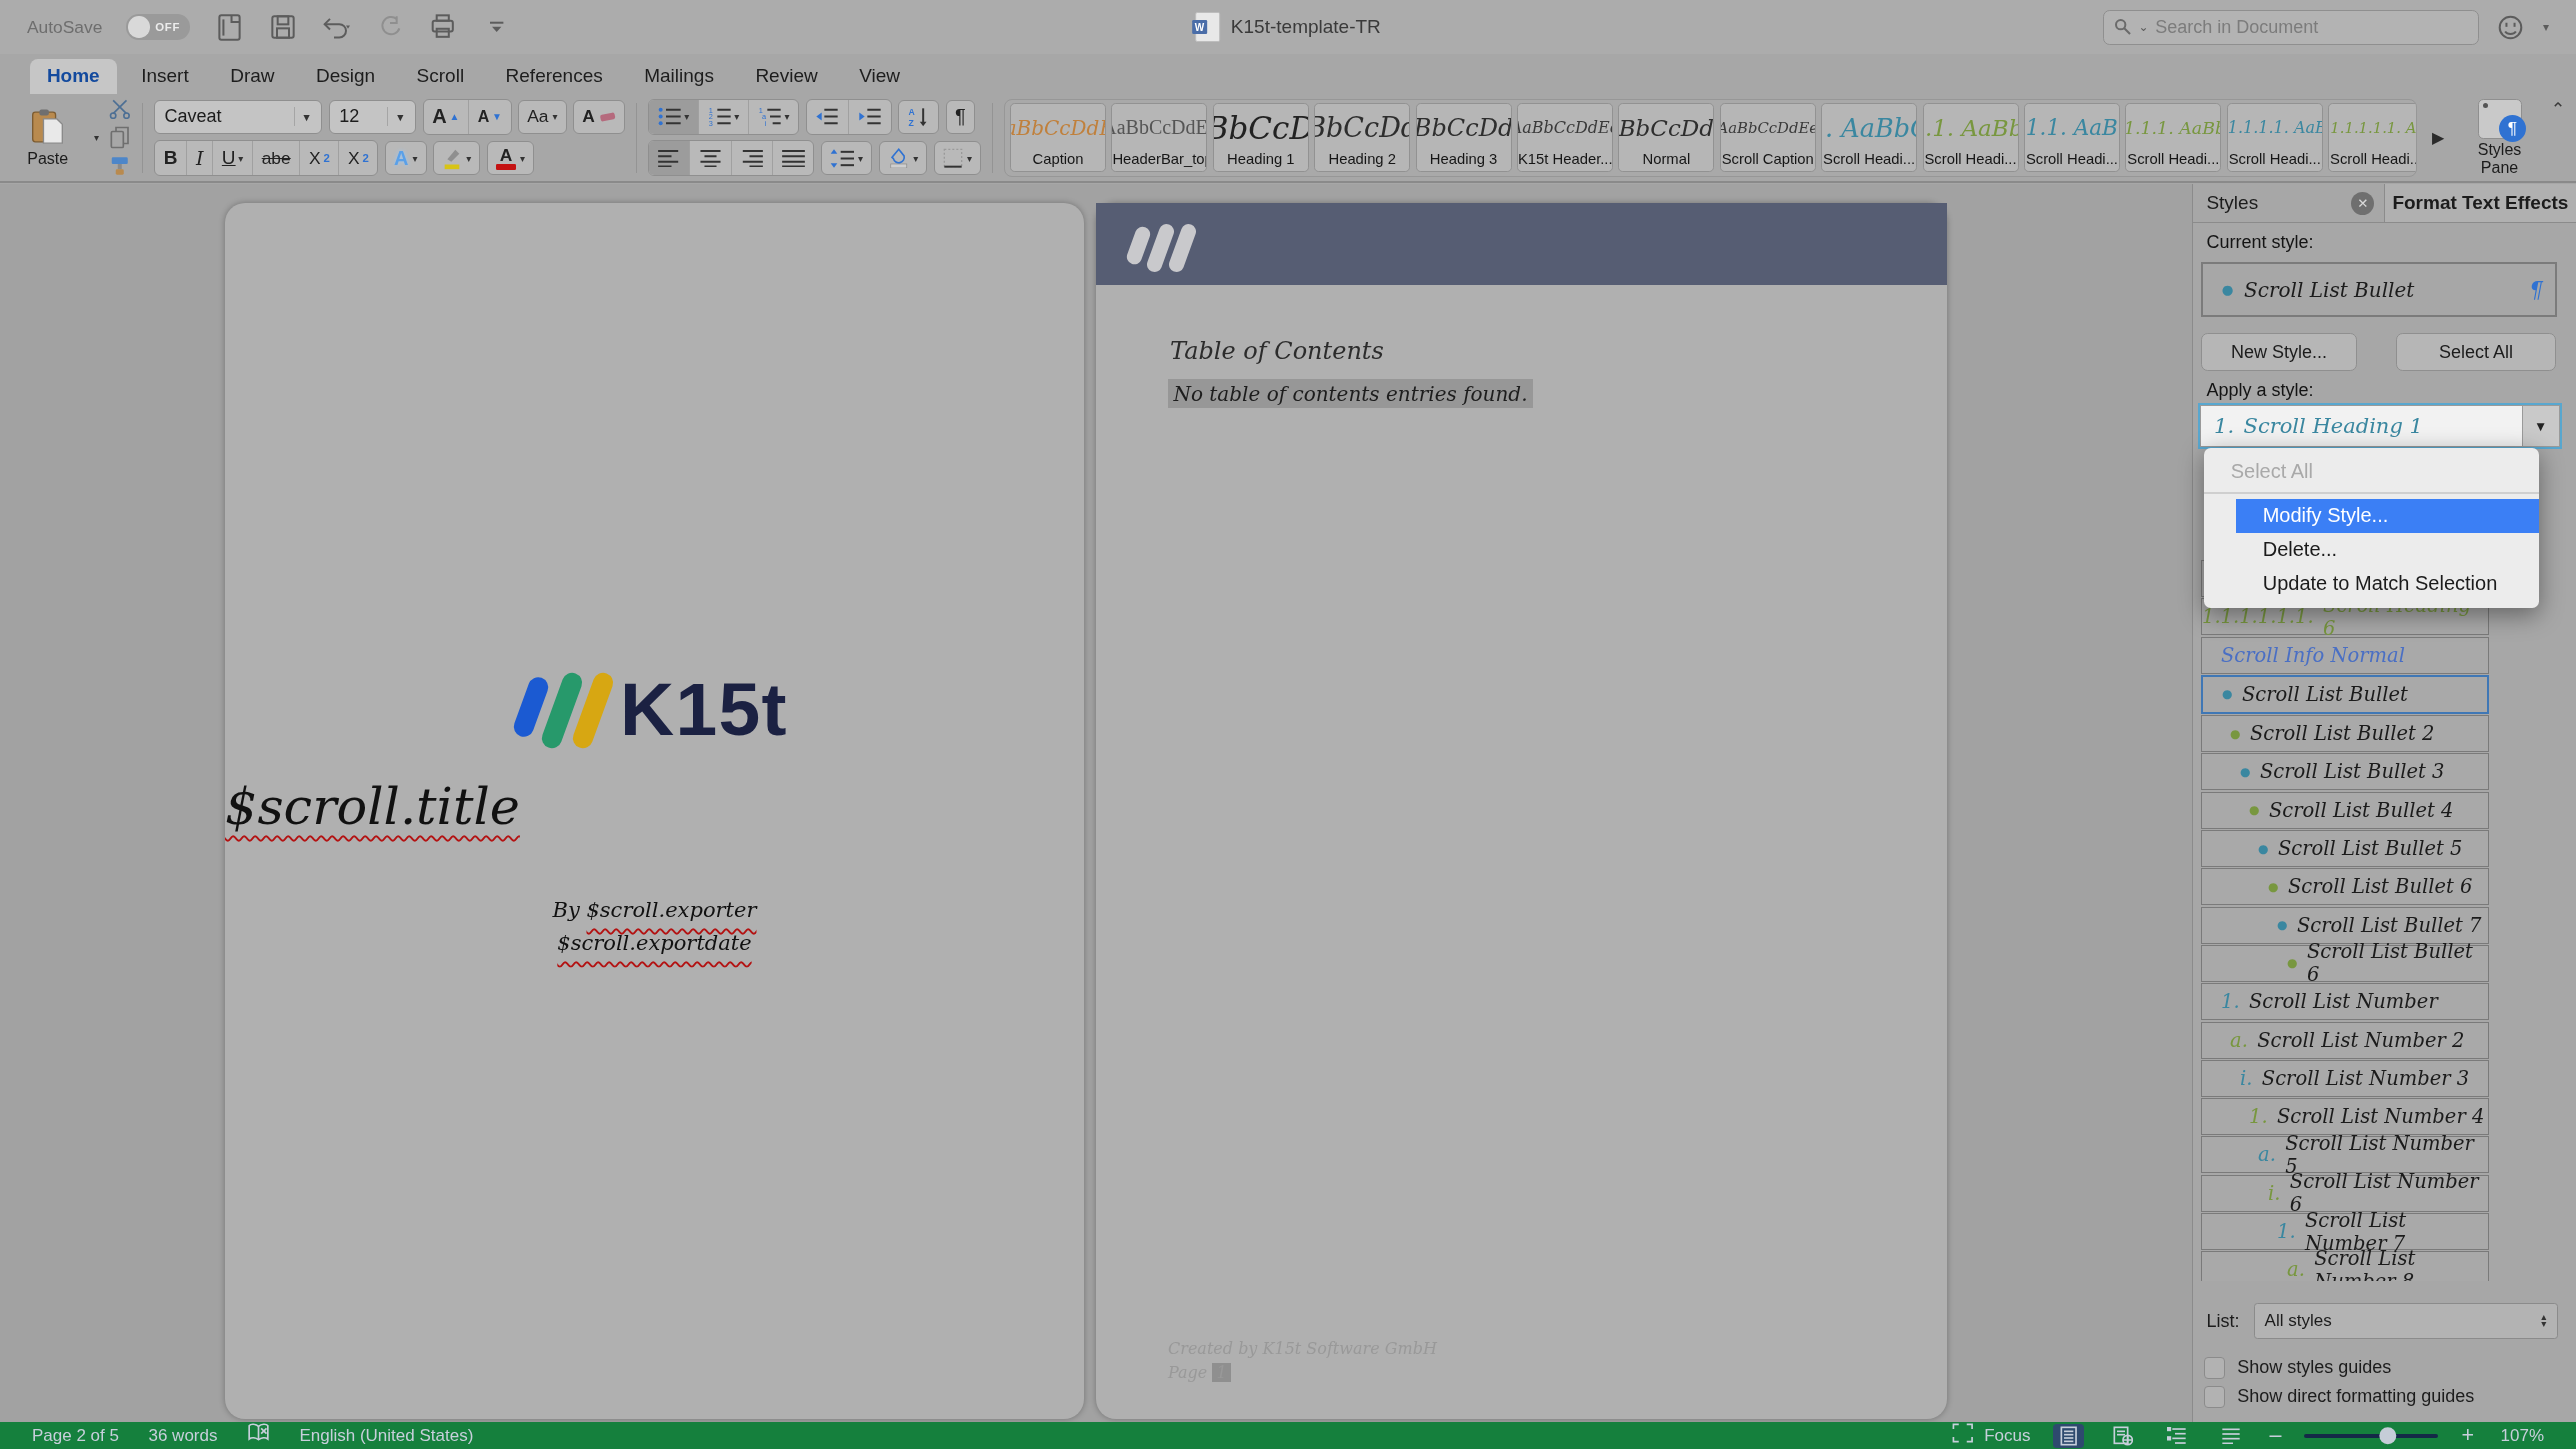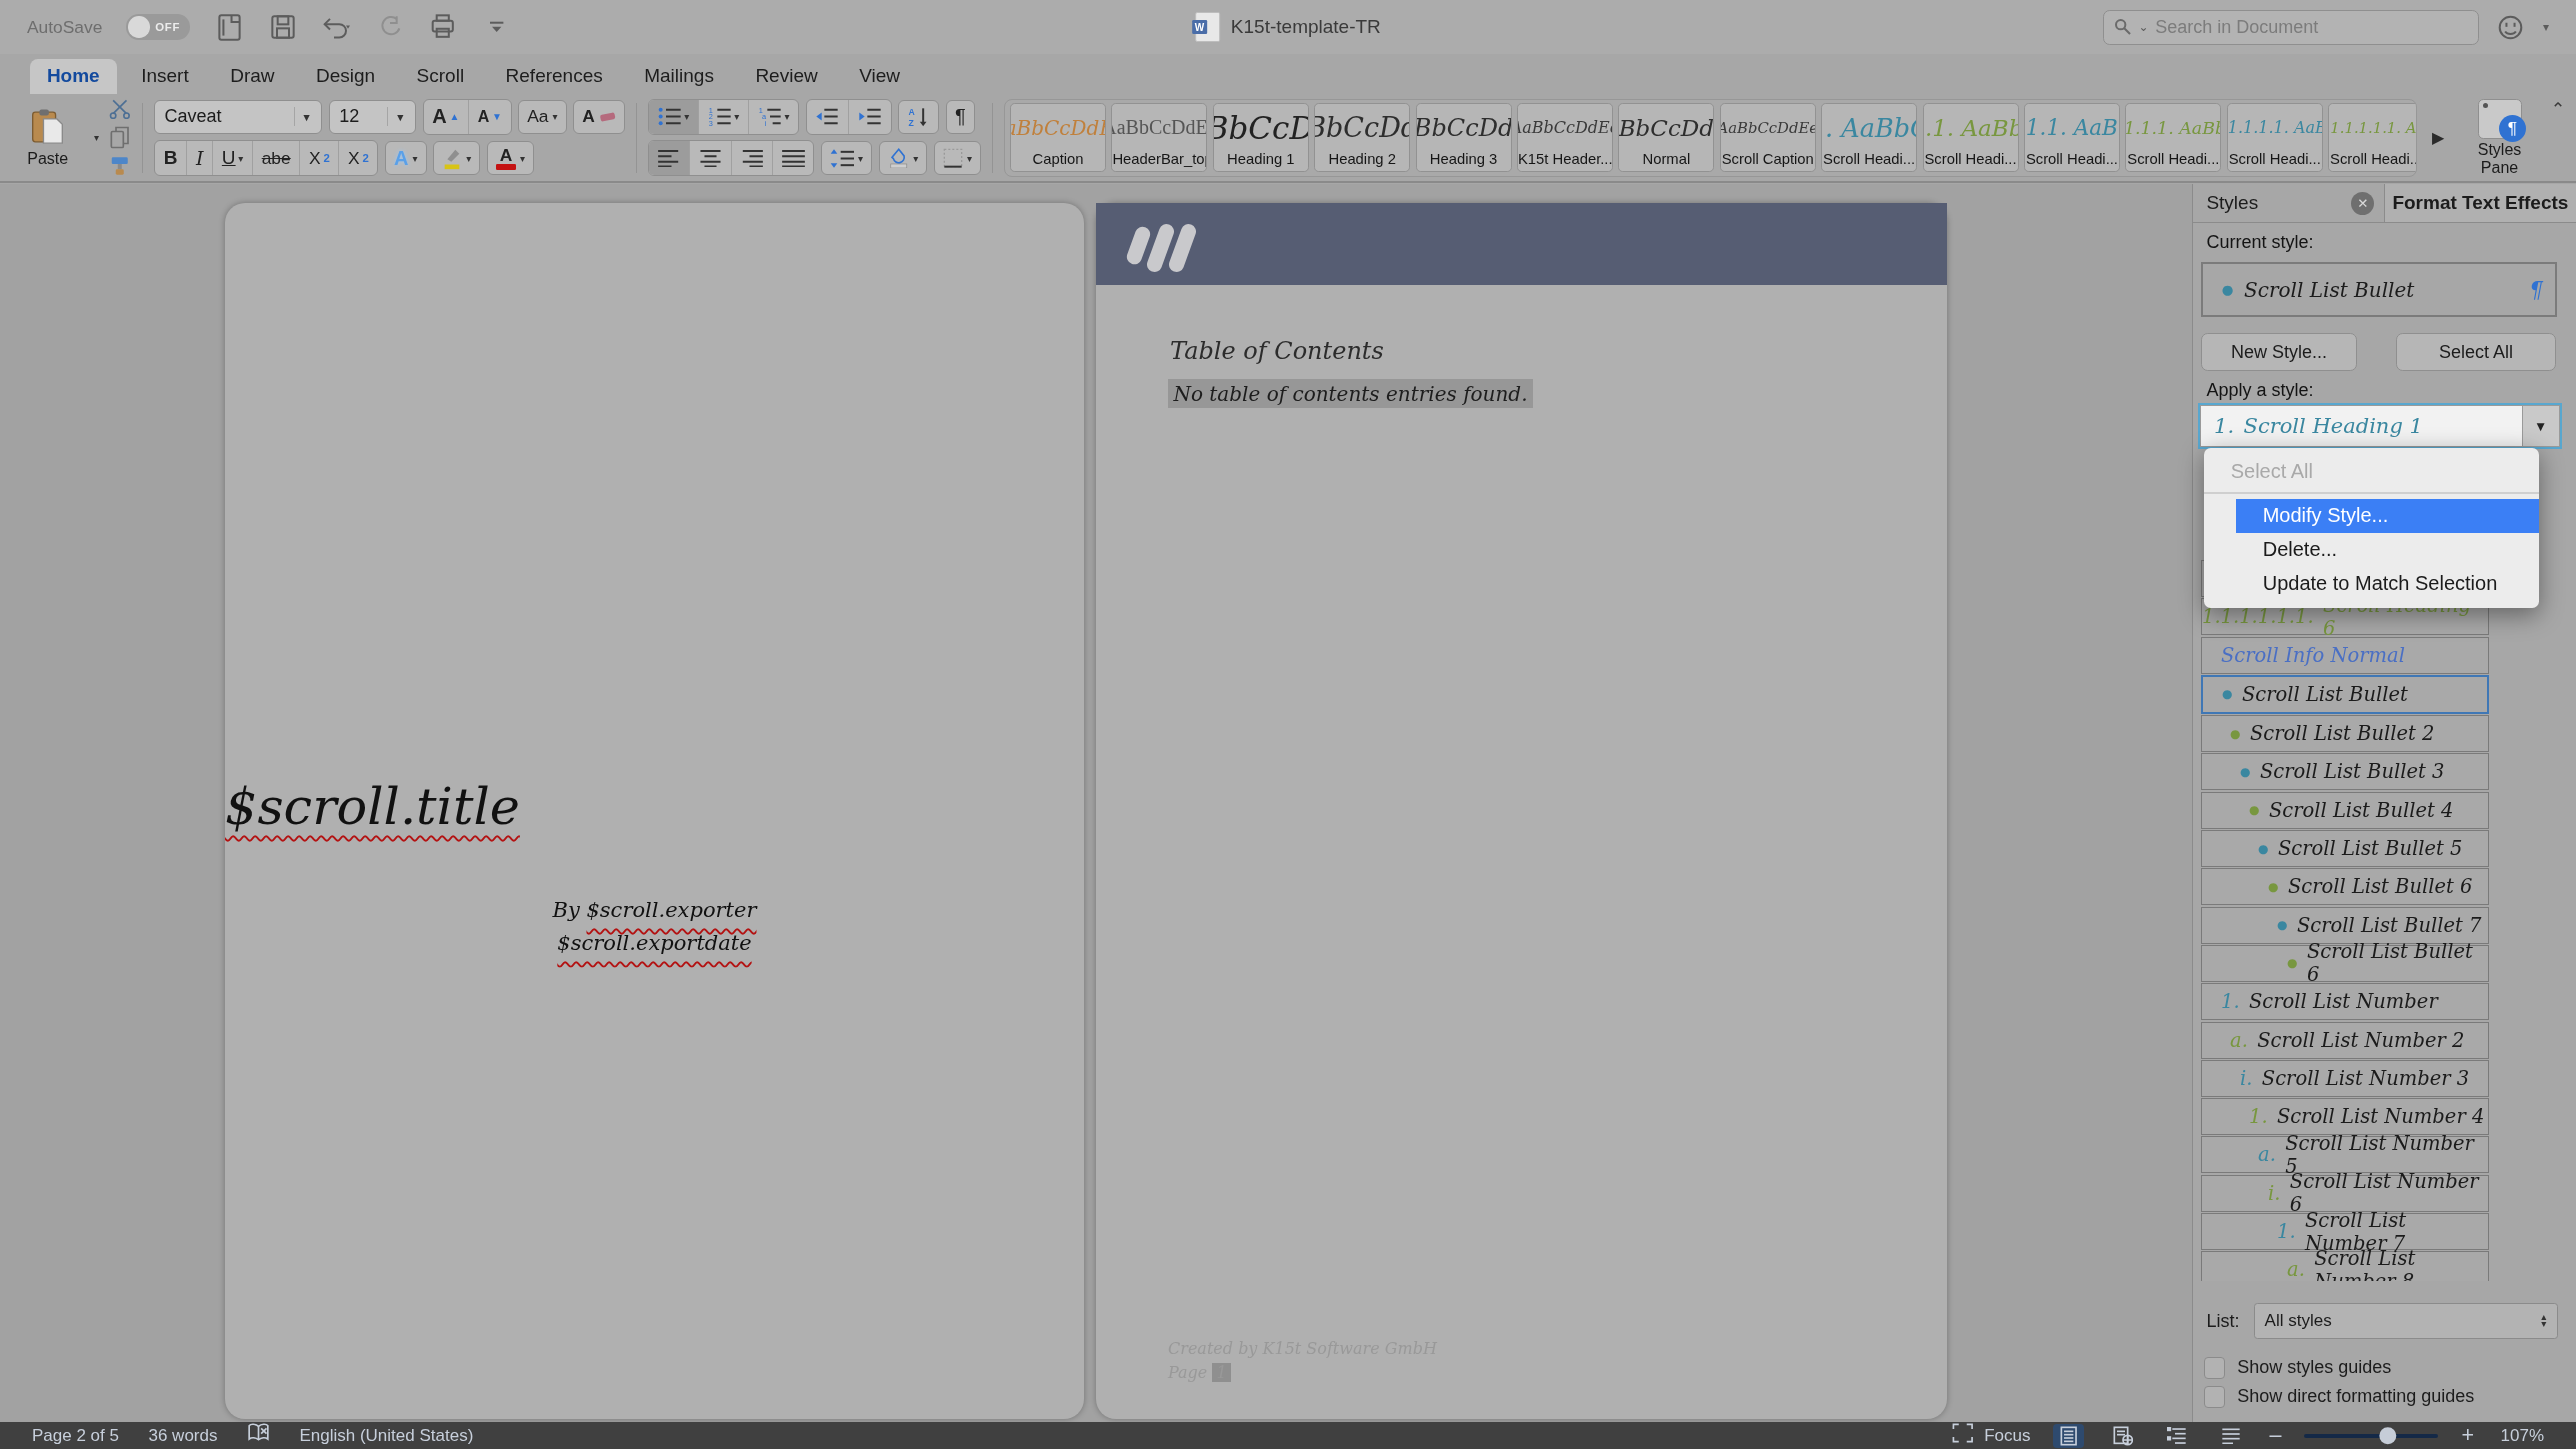--- a/index.html
+++ b/index.html
@@ -135,21 +135,21 @@
   .sitem .mk{margin-right:9.4px;}
   .sitem.center{justify-content:center;}
   .listrow{position:absolute;left:13.4px;top:1119px;width:352px;display:flex;align-items:center;gap:14.8px;}
   .listsel{flex:1;height:36px;background:#b3b3b3;border:1.3px solid #8b8b8b;border-radius:3.4px;display:flex;
            align-items:center;padding:0 9.4px;box-sizing:border-box;font-size:17px;}
   .stepper{margin-left:auto;display:flex;flex-direction:column;font-size:8.7px;line-height:.8;color:#333;}
   .checkrow{position:absolute;left:10.7px;display:flex;align-items:center;gap:12px;font-size:18px;}
   .cbox{width:21.5px;height:21.5px;border:1.3px solid #8b8b8b;border-radius:4px;background:#b2b2b2;box-sizing:border-box;}
 
   
-  .statusbar{position:absolute;left:0;top:1422px;width:2576px;height:27px;background:#404040;color:#c7cfdb;
+  .statusbar{position:absolute;left:0;top:1422px;width:2576px;height:27px;background:#15803d;color:#c7cfdb;
              display:flex;align-items:center;font-size:17px;padding:0 32px;box-sizing:border-box;gap:29.5px;}
   .sb-right{margin-left:auto;display:flex;align-items:center;gap:23px;}
   .viewico{width:31px;height:24px;display:flex;align-items:center;justify-content:center;border-radius:4px;}
   .viewico.active{background:#2e4a6e;}
   .viewico svg{stroke:#c7cfdb;fill:none;stroke-width:2.5;}
   .sb-ico svg{stroke:#c7cfdb;fill:none;stroke-width:2.5;}
   .slider{width:134px;height:4px;background:#142947;border-radius:2px;position:relative;}
   .slider .kn{position:absolute;left:62%;top:50%;transform:translate(-50%,-50%);width:17.4px;height:17.4px;
               border-radius:50%;background:#c6cdd8;}
   .zoompct{width:47px;text-align:right;}
@@ -580,20 +580,28 @@
           <span class="pil">¶</span>
         </span>
       <span class="sp-label">Styles Pane</span>
     </div>
     <span class="collapse-chev">⌃</span>
   </div>
 
   <div class="canvas">
 
     <div class="page page1">
+      <div class="logo-row">
+        <span class="logo-bars">
+          <span class="bar b1" id="bar-blue" style="background: rgb(27, 90, 210);"></span>
+          <span class="bar" id="bar-green" style="background: rgb(39, 153, 107);"></span>
+          <span class="bar" id="bar-yellow" style="background: rgb(215, 167, 18);"></span>
+        </span>
+        <span class="logo-word">K15t</span>
+      </div>
       <div class="doc-title-line script">
         <span class="wavy">$scroll.title</span>
       </div>
       <div class="byline script">
         <span>By </span><span class="wavy">$scroll.exporter</span><br>
         <span class="wavy">$scroll.exportdate</span>
       </div>
     </div>
 
     <div class="page page2">

